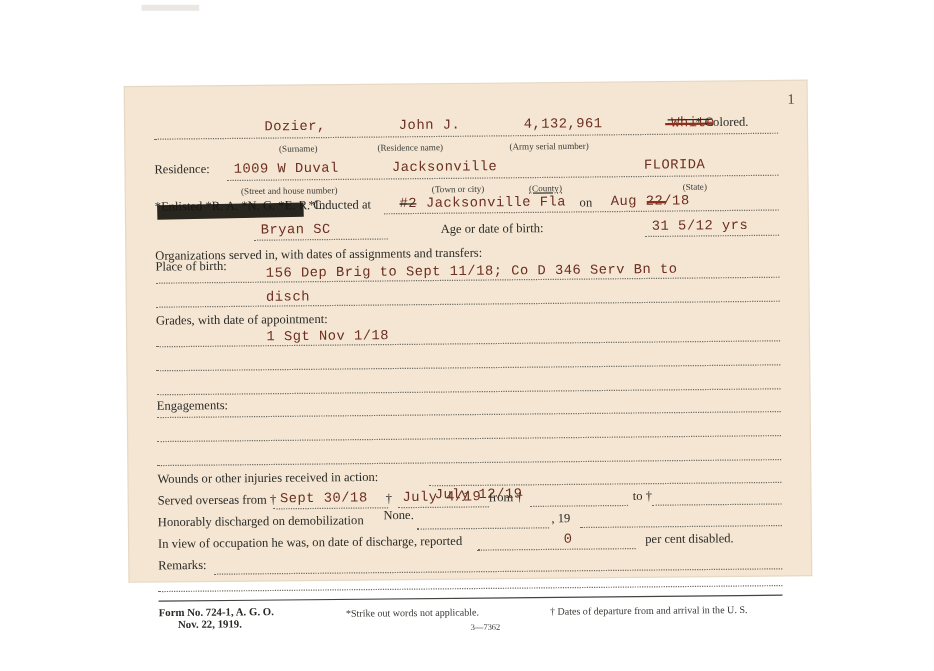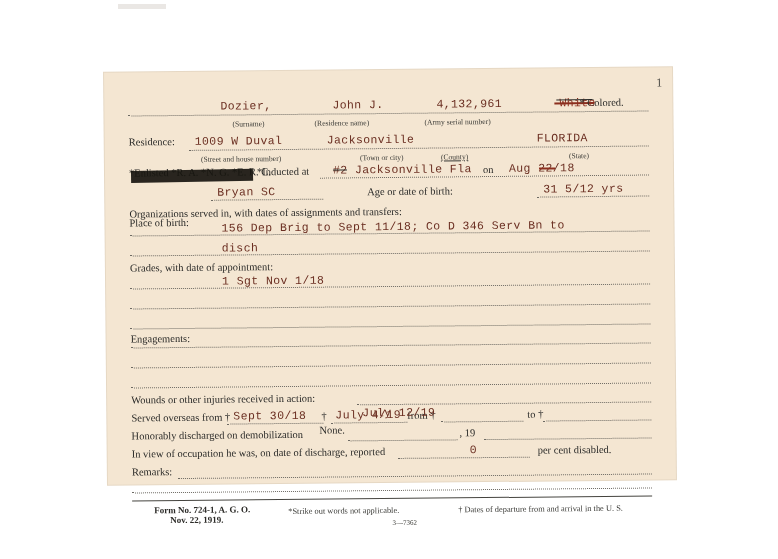--- a/index.html
+++ b/index.html
@@ -97,21 +97,20 @@
     width: 520px;
     border-bottom: 1.6px solid #45443f;
     height: 0;
   }
   .bold-small {
     font-family: "Liberation Serif", serif;
     font-weight: bold;
     font-size: 9px;
     color: #2b2a27;
     white-space: nowrap;
-    margin-left: 22px;
   }
   .num-1 {
     position: absolute;
     right: 10px;
     top: 8px;
     font-family: "Liberation Serif", serif;
     font-size: 12px;
     color: #4a4944;
   }
 </style>

